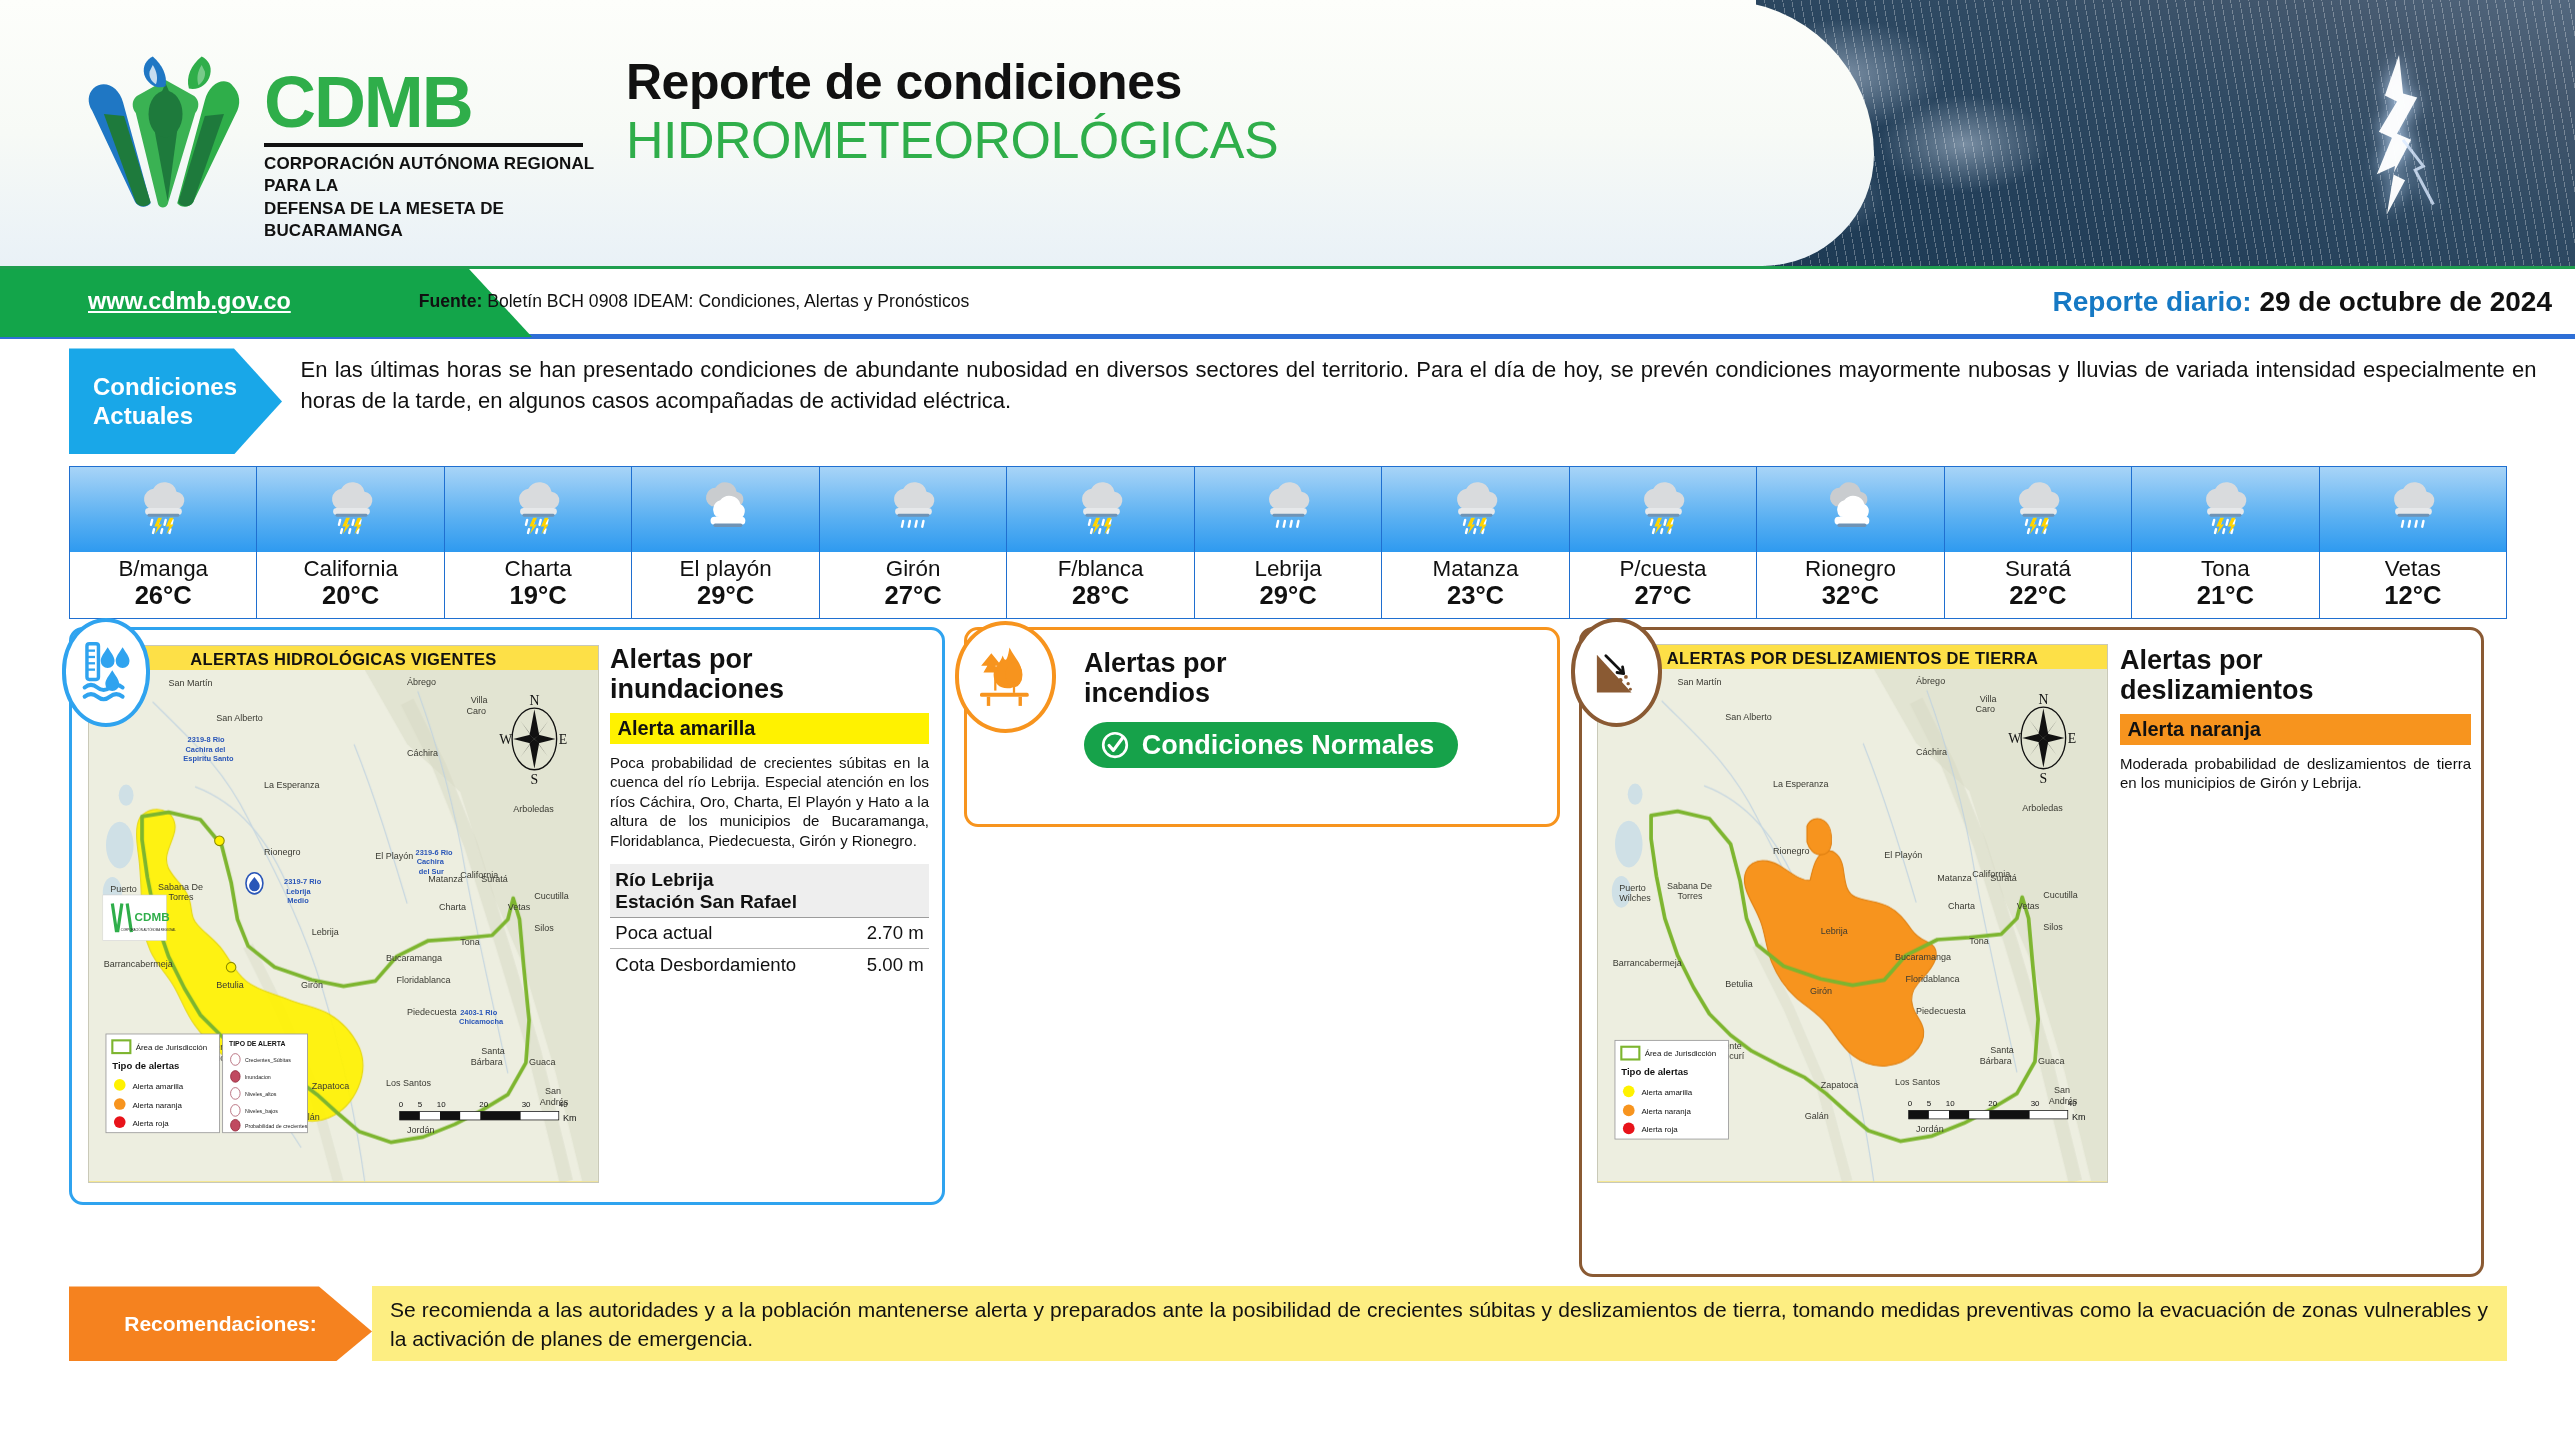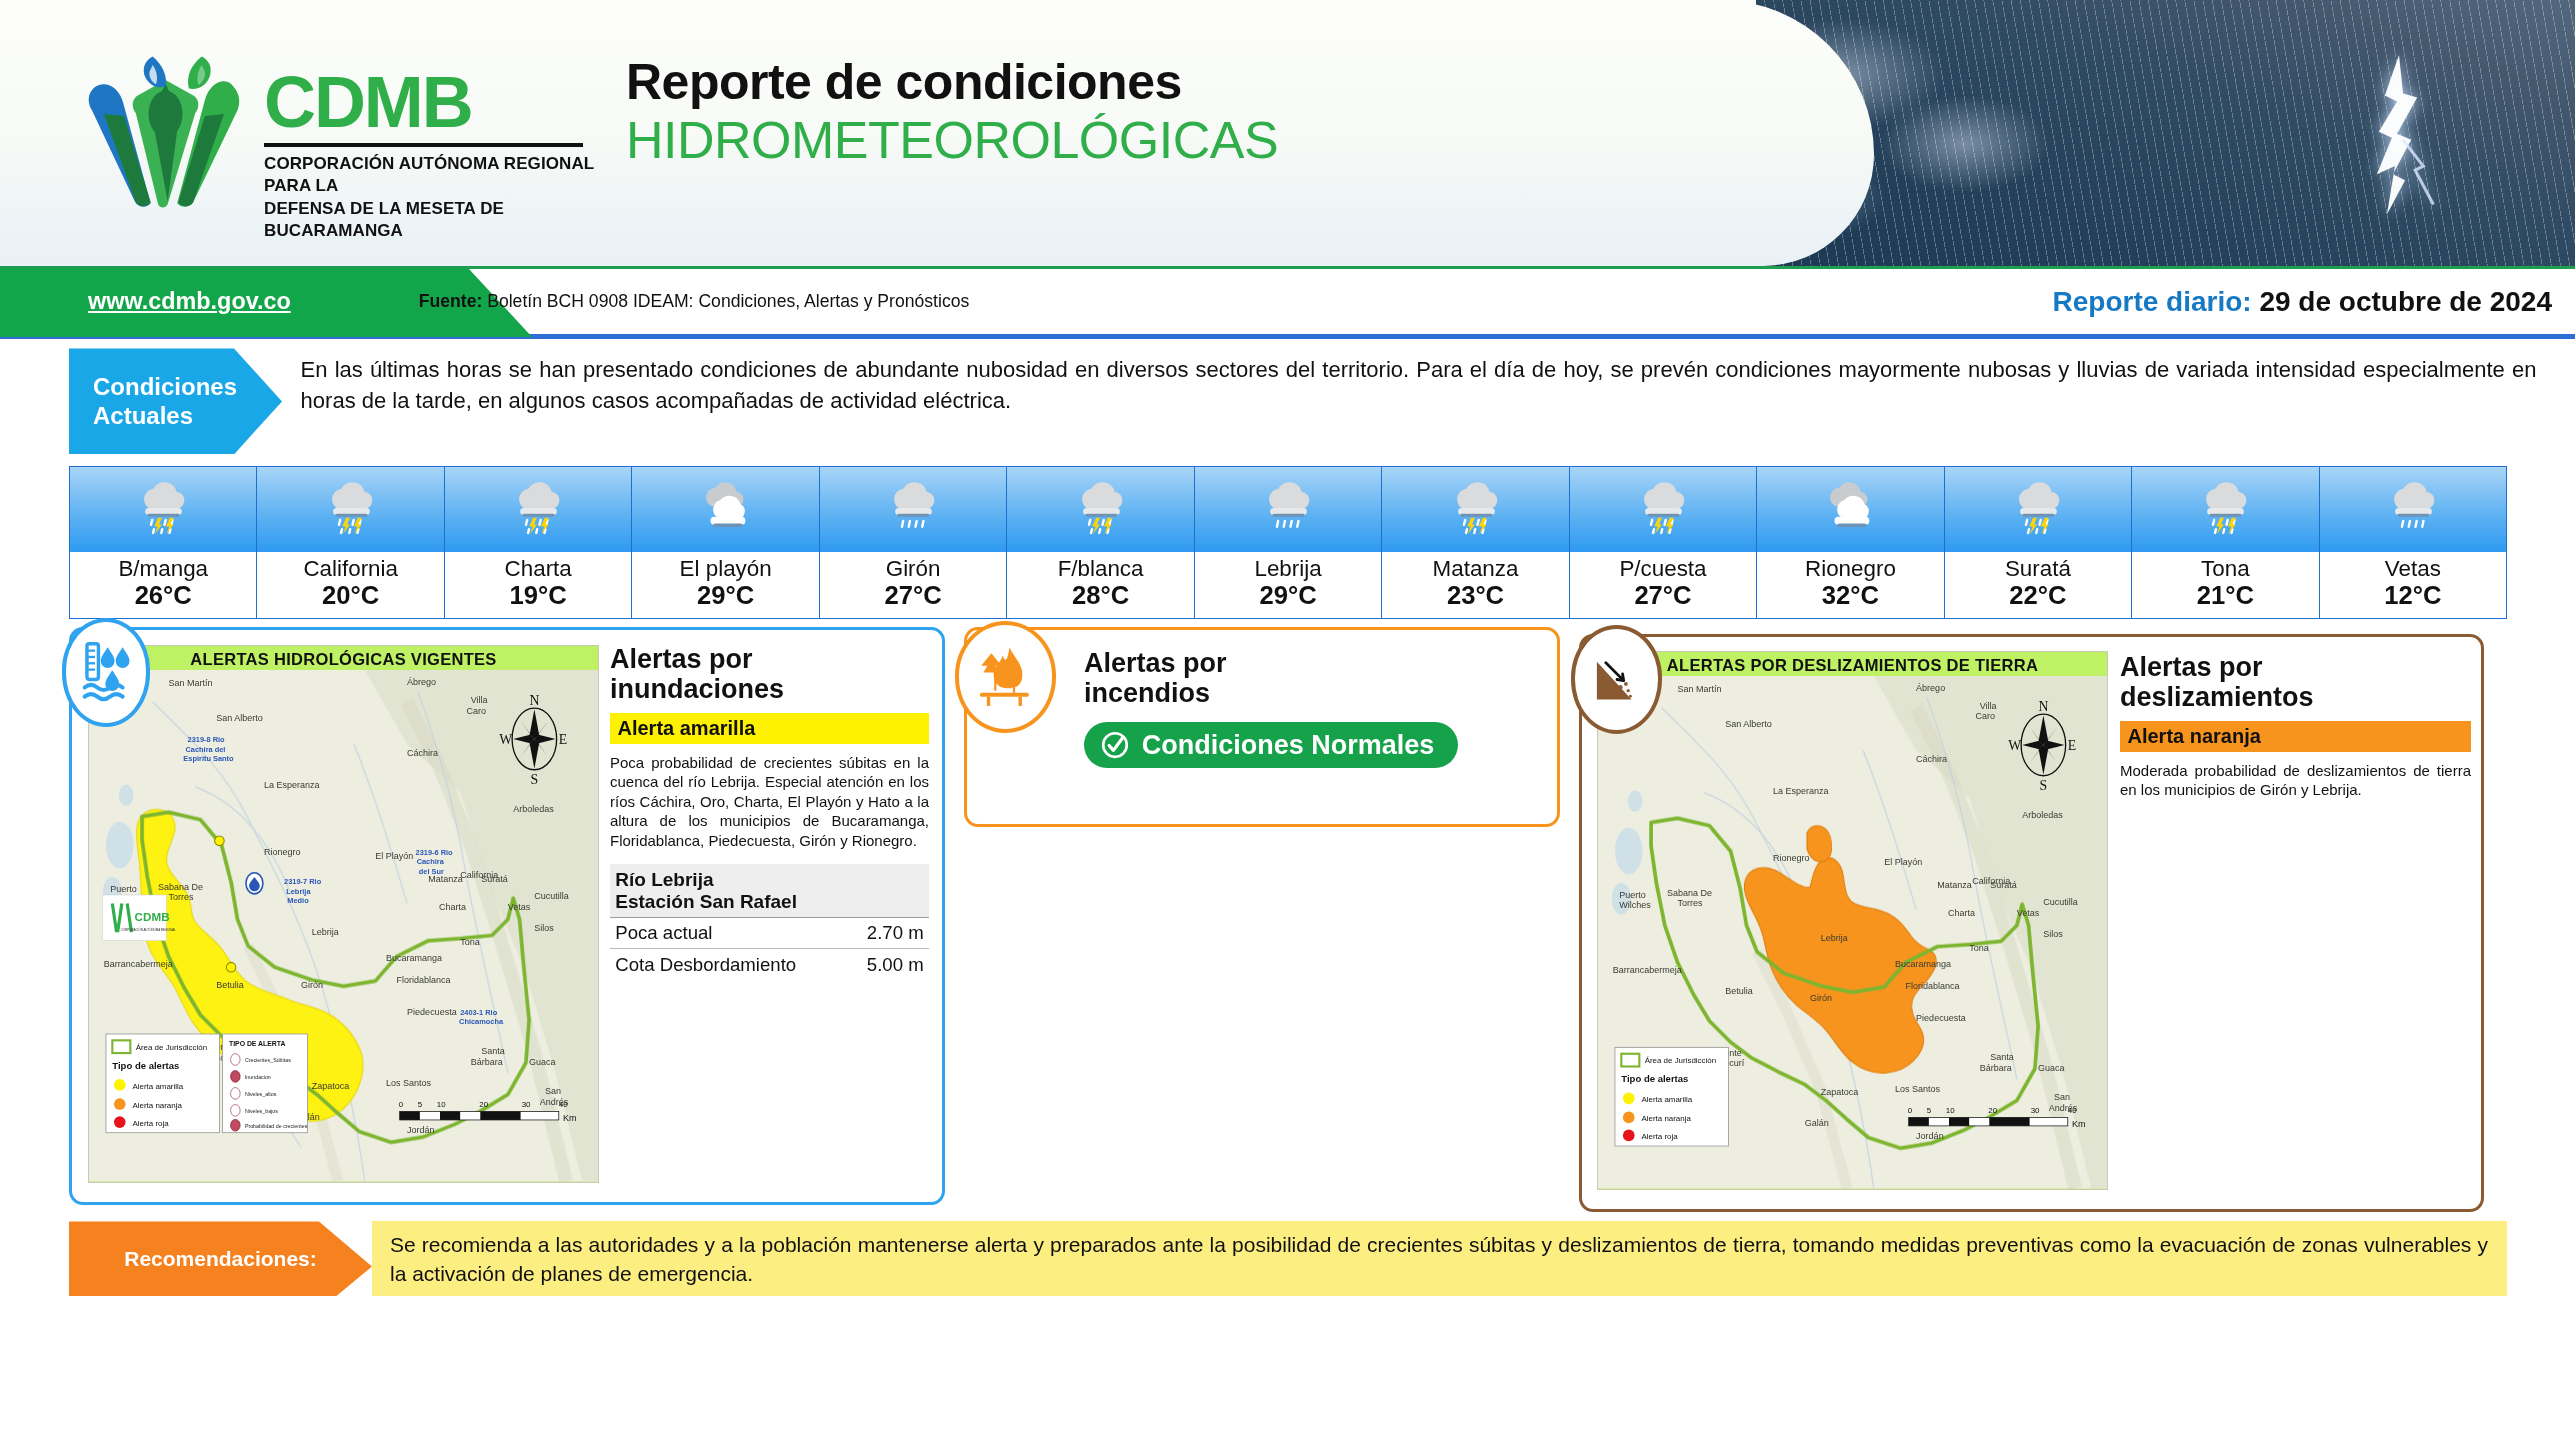--- a/index.html
+++ b/index.html
@@ -91,35 +91,35 @@
   .wlabel-box { background:#fff; text-align:center; padding:4.3px 1.1px 7.5px; }
   .wcity { font-size:22.4px; color:#111; line-height:1.12; white-space:nowrap; }
   .wtemp { font-size:25.6px; font-weight:700; color:#111; line-height:1.15; }
 
   
   .panels { display:flex; width:2438px; margin:7.5px 0 0 69px; gap:19px; align-items:flex-start; }
 
   .panel { position:relative; border-radius:14px; background:#fff; }
   .panel-flood { width:876px; height:578px; border:3.7px solid #2fa3ef; }
   .panel-fire  { width:596px; height:200px; border:3.7px solid #f7941e; margin-top:0; }
-  .panel-slide { width:905px; height:578px; border:3.7px solid #8a5a33;margin-top:7px; }
+  .panel-slide { width:905px; height:650px; border:3.7px solid #8a5a33; }
 
   .badge {
     position:absolute; z-index:5; background:#fff;
     border-radius:50% 50% 50% 50% / 50% 50% 50% 50%;
     display:flex; align-items:center; justify-content:center;
   }
   .badge-flood { left:-9.6px; top:-11.7px; width:88px; height:109px; border:4.3px solid #2fa3ef;
                  border-radius:45px 45px 45px 45px / 53px 53px 55px 55px; }
   .badge-fire  { left:-11.7px; top:-8.5px; width:101px; height:112px; border:4.8px solid #f7941e;
                  border-radius:51px 51px 51px 51px / 55px 55px 56px 56px; }
   .badge-slide { left:-10.6px; top:-11.7px; width:91px; height:109px; border:4.3px solid #8a5a33;
                  border-radius:46px 46px 46px 46px / 53px 53px 55px 55px; }
 
-  .map-box { position:absolute; overflow:hidden; background:#bef264;
+  .map-box { position:absolute; overflow:hidden; background:#fde047;
              border:1.1px solid #c9c9b8; }
   .map-flood { left:16px; top:15px; width:511px; height:538px; }
   .map-slide { left:15px; top:14px; width:511px; height:539px; }
   .map-title { position:absolute; top:4.3px; left:0; width:100%; text-align:center;
                font-size:16.5px; font-weight:700; color:#111; letter-spacing:0.3px; z-index:4;}
   .map-canvas { position:absolute; left:0; top:24.5px; width:100%; height:calc(100% - 24.5px); }
 
   .panel-body { position:absolute; }
   .flood-body { left:538px; top:14px; width:319px; }
   .slide-body { left:538px; top:15px; width:351px; }

